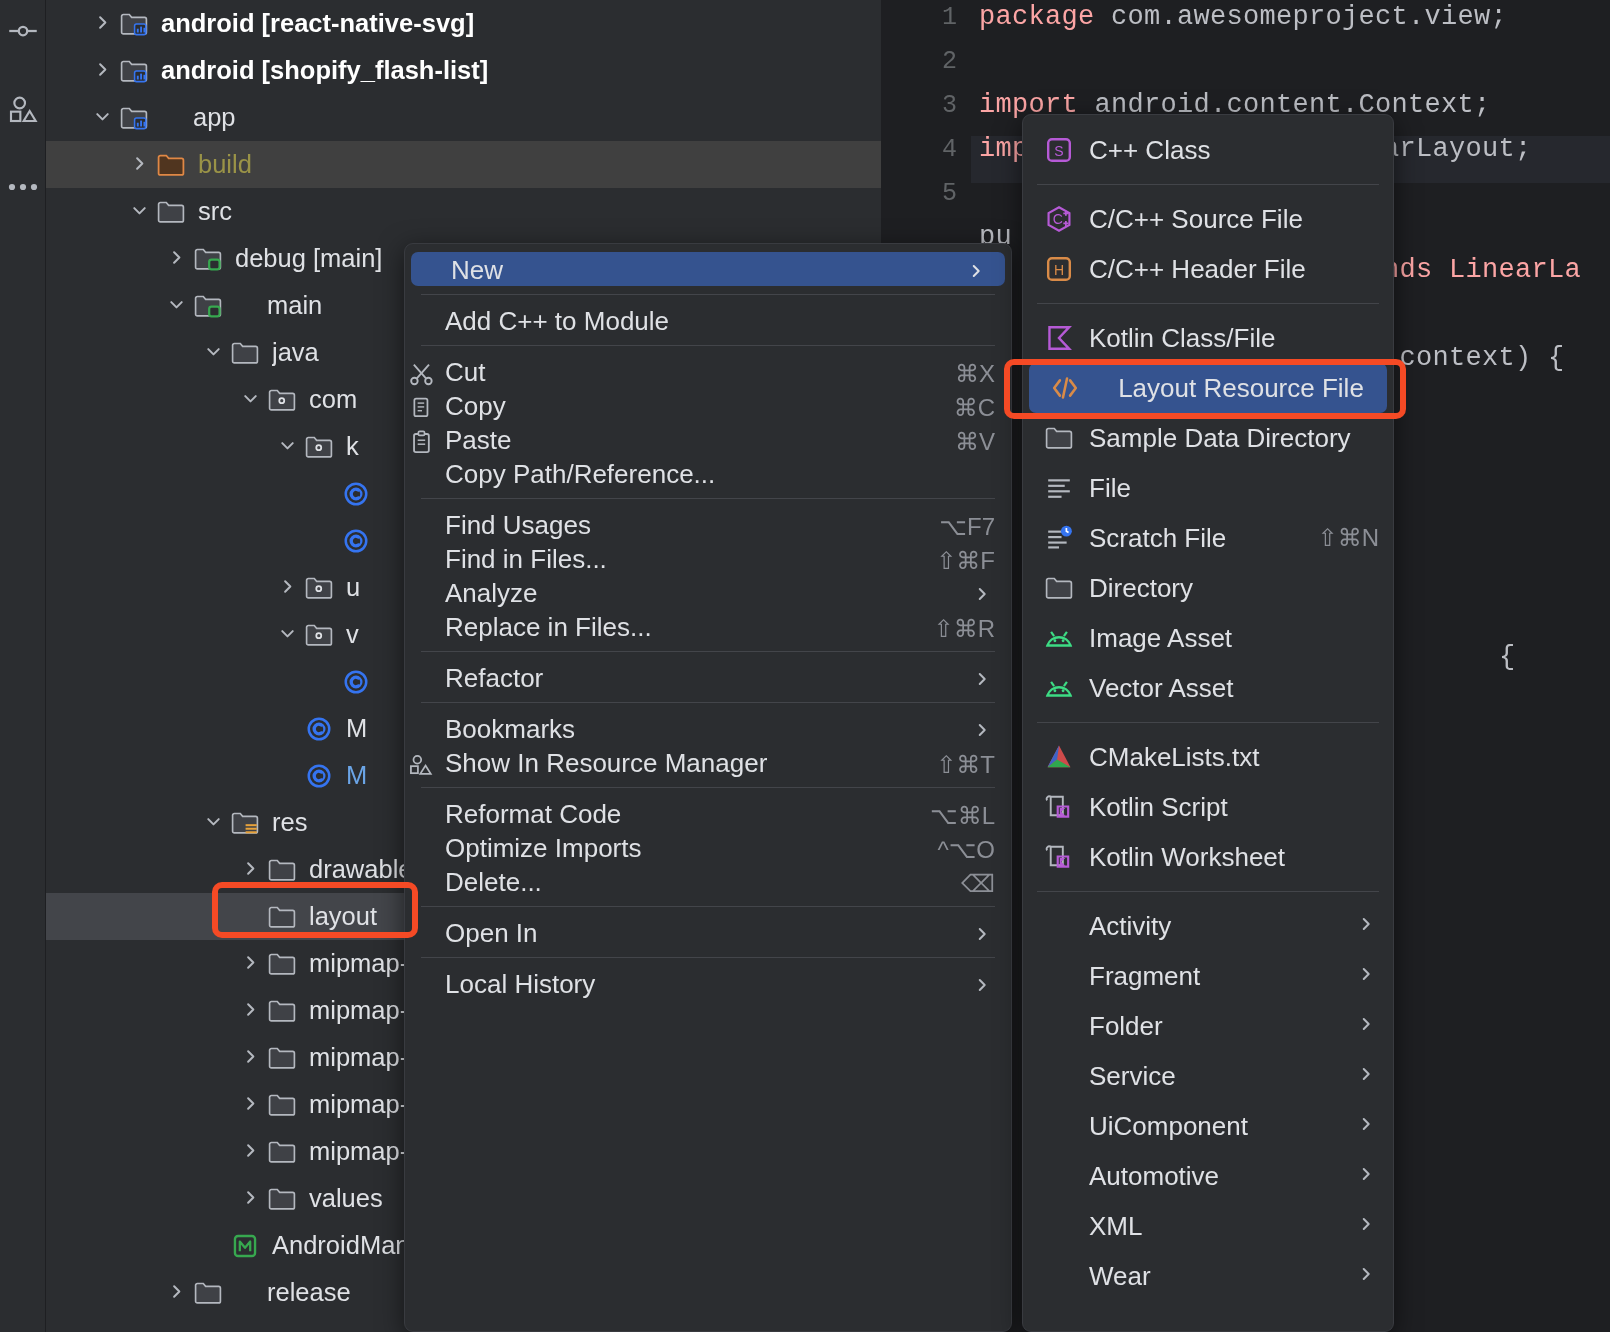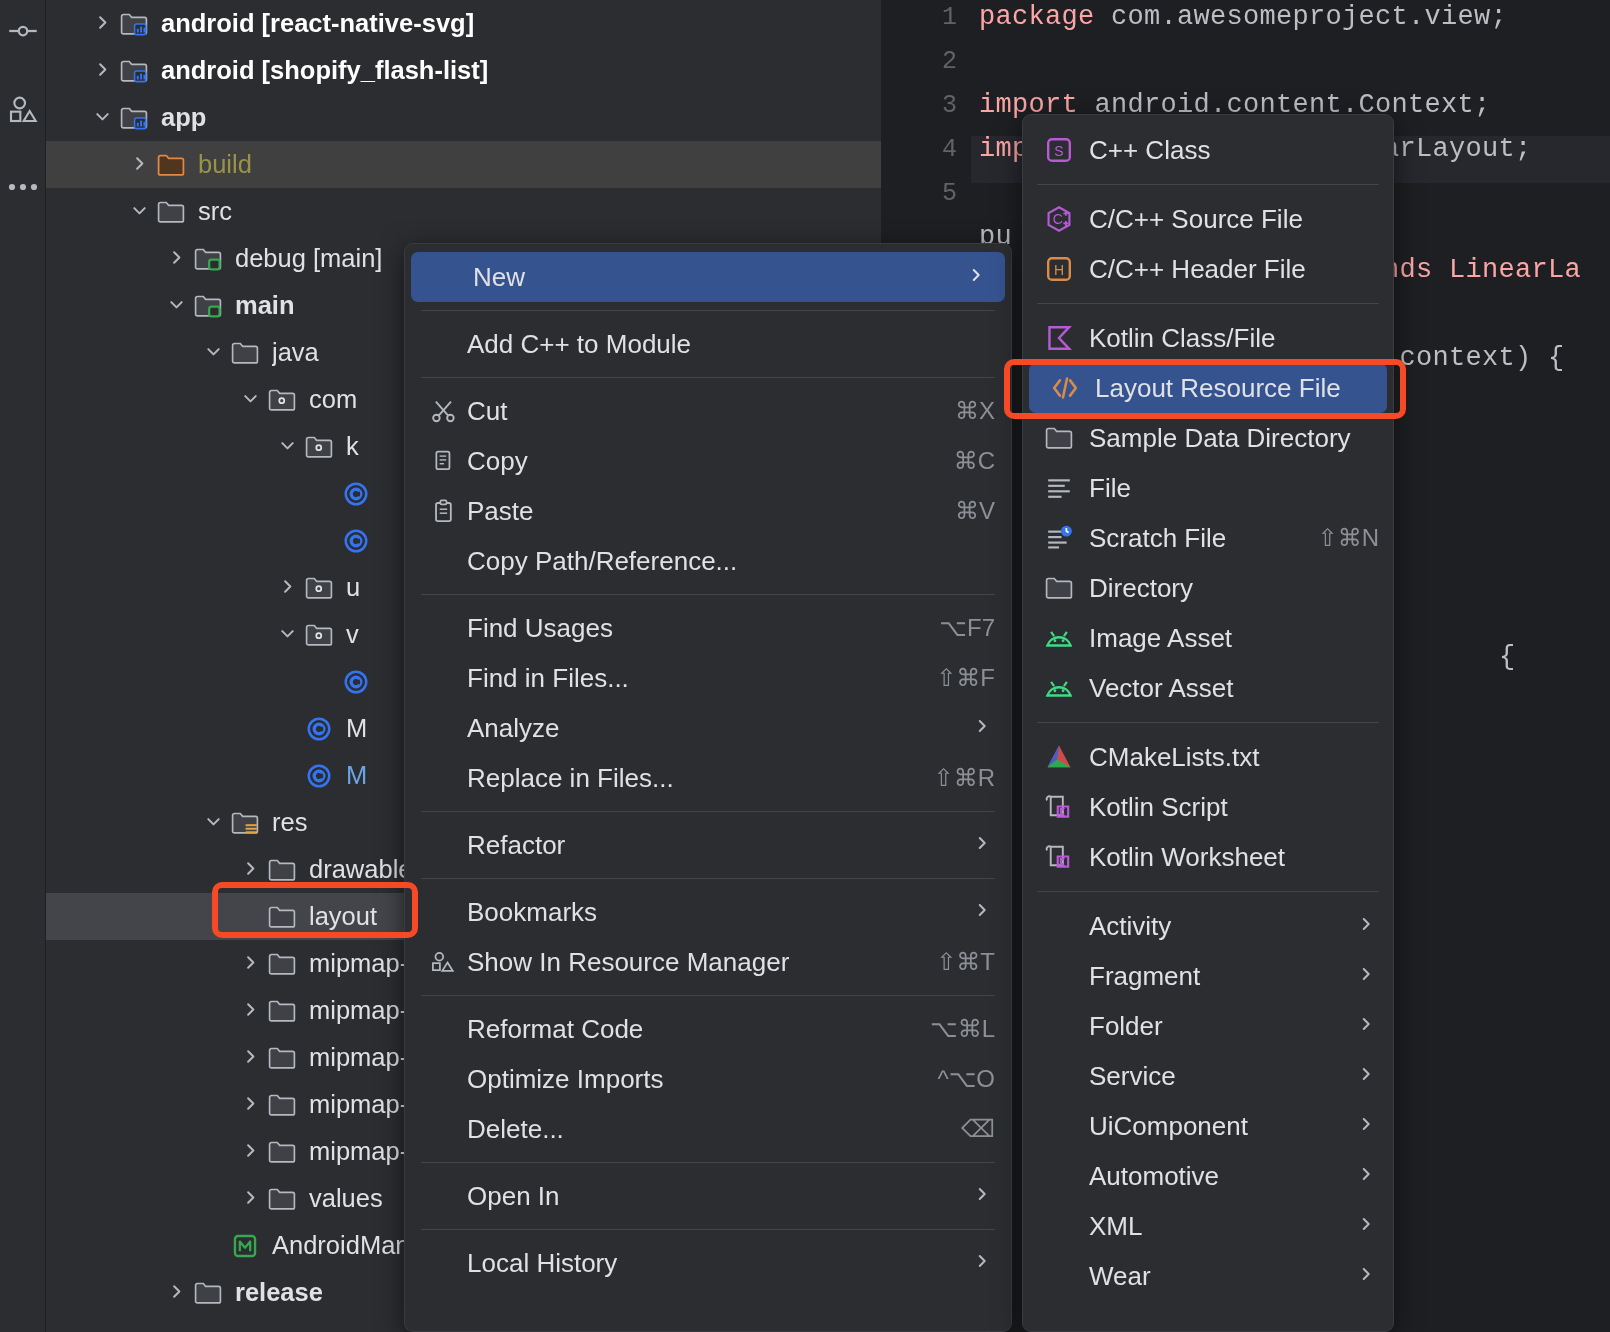--- a/index.html
+++ b/index.html
@@ -22,59 +22,59 @@
   .trow.sel-grey{ background:#43454a; }
   .tw{ display:inline-block; width:28px; flex:0 0 28px; text-align:center;
     color:#b4b8bf; font-size:19px; line-height:1; }
   .tw.none{ visibility:hidden; }
   .ticon{ flex:0 0 36px; width:36px; height:30px; display:flex; align-items:center;
     justify-content:center; margin-right:9px; }
   .tlabel{ overflow:hidden; }
   .c-yellow{ color:#ffffff; font-weight:bold; }
   .c-build{ color:#9a9347; }
   .c-white{ color:#dfe1e5; }
-  .c-bold{ font-weight:bold; }
+  .c-bold{ font-weight:normal;margin-left:32px; }
   .c-blue{ color:#6ba5e7; }
 
   
   .editor{ position:absolute; left:881px; top:0; right:0; height:1332px;
     background:#1e1f22; }
   .gutter{ position:absolute; left:0; top:0; width:90px; height:100%;
     background:#1e1f22; }
   .gutter .ln{ position:absolute; right:14px; font-family:"Liberation Mono", monospace;
     font-size:25px; color:#606366; }
   .codearea{ position:absolute; left:98px; top:0; right:0; height:100%;
     font-family:"Liberation Mono", monospace; font-size:27px; letter-spacing:0.3px;
     white-space:pre; }
   .codeline{ position:absolute; left:0; color:#bcbec4; }
   .kw{ color:#fca5a5; }
   .editor-hl{ position:absolute; left:0; right:0; height:47px; background:#26282e; }
 
   
   .ctxmenu{ position:absolute; left:404px; top:243px; width:608px; height:1089px;
     background:#2b2d30; border:1px solid #393b40; border-radius:9px;
     box-shadow:0 6px 26px rgba(0,0,0,.55); overflow:hidden; padding-top:8px; }
-  .mi{ position:relative; display:flex; align-items:center; height:50px;
-    font-size:26px; color:#dfe1e5; padding-left:22px; }
+  .mi{ position:relative; display:flex; align-items:flex-end; height:34px;
+    font-size:26px; color:#dfe1e5; }
   .mi.hl{ background:#35538f; margin:0 6px; border-radius:7px; }
   .mi-ico{ flex:0 0 34px; width:34px; height:28px; display:flex; align-items:center;
     justify-content:center; margin-right:6px; }
   .mi-lbl{ flex:1 1 auto; white-space:nowrap; }
   .mi-sc{ position:absolute; right:16px; color:#8c8f96; font-size:24px;
     font-family:"Liberation Sans", sans-serif; white-space:nowrap; }
   .mi-arrow{ position:absolute; right:20px; color:#b4b8bf; font-size:22px; }
   .msep{ height:1px; background:#43454a; margin:8px 16px; }
 
   
   .submenu{ position:absolute; left:1022px; top:114px; width:372px; height:1218px;
     background:#2b2d30; border:1px solid #393b40; border-radius:9px;
     box-shadow:0 6px 26px rgba(0,0,0,.55); overflow:hidden; padding-top:10px; }
   .smi{ position:relative; display:flex; align-items:center; height:50px;
     font-size:26px; color:#dfe1e5; padding-left:18px; }
-  .smi.hl{ background:#35538f; margin:0 6px; border-radius:7px; }
+  .smi.hl{ background:#35538f; margin:0 6px; border-radius:7px;text-align:center; }
   .smi-ico{ flex:0 0 36px; width:36px; height:30px; display:flex; align-items:center;
     justify-content:center; margin-right:12px; }
   .smi.noico .smi-ico{ visibility:hidden; }
   .smi-lbl{ flex:1 1 auto; white-space:nowrap; }
   .smi-sc{ position:absolute; right:14px; color:#8c8f96; font-size:24px; }
   .smi-arrow{ position:absolute; right:18px; color:#b4b8bf; font-size:22px; }
   .ssep{ height:1px; background:#43454a; margin:9px 14px; }
 
   
   .anno{ position:absolute; border:6px solid #f54a25; border-radius:10px;

